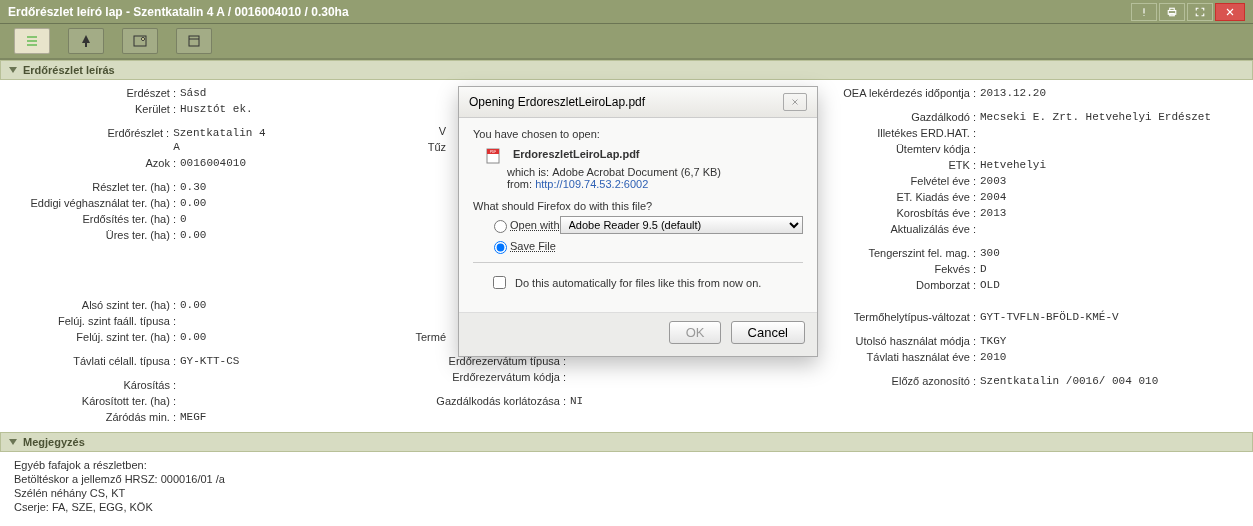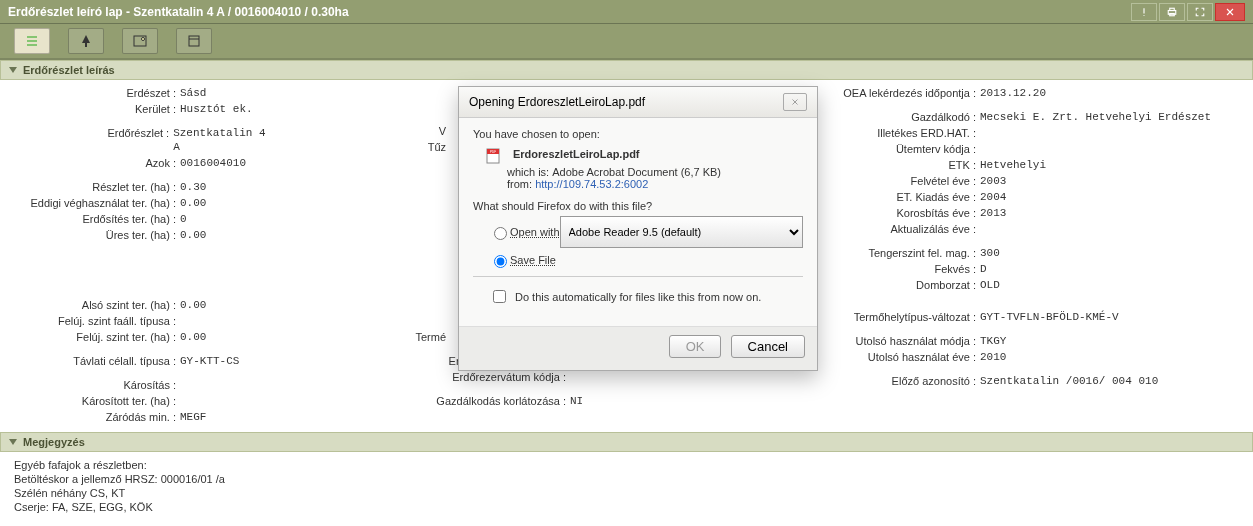--- a/index.html
+++ b/index.html
@@ -96,21 +96,21 @@
   }
   .dialog-close { width:24px;height:18px;border:1px solid #aaa;display:flex;align-items:center;justify-content:center;font-size:11px;cursor:pointer;border-radius:2px; }
   .dialog-body { padding:10px 14px; font-size:11px; color:#333; }
   .file-row { display:flex; gap:12px; align-items:flex-start; margin:8px 0 2px 12px;}
   .pdf-icon { width:16px;height:16px; }
   .sub { margin-left:34px; color:#333; font-size:11px; }
   .sub .lbl{ color:#333;}
   .sub a{ color:#2f61b4; text-decoration:none;}
   .radio-row{ display:flex; align-items:center; margin:4px 0 4px 16px;}
   .radio-row select{
-    flex:1; border:1px solid #999; font-size:11px; padding:8px 4px;
+    flex:1; border:1px solid #999; font-size:11px; padding:1px 4px;
     background:linear-gradient(#fff,#e5e5e5);
   }
   .checkbox-row{ display:flex; align-items:center; gap:6px; margin:10px 0 10px 16px;}
   .dialog-buttons{ text-align:right; padding:8px 12px 12px; background:#ececea; border-top:1px solid #ddd;}
   .dialog-buttons button{
     font-size:13px; padding:3px 16px; margin-left:6px;
     border:1px solid #999; background:linear-gradient(#fff,#e5e5e5);
     border-radius:3px; cursor:pointer;
   }
   .dialog-buttons button:disabled{ color:#999; }
@@ -339,21 +339,21 @@
     <div class="kv">
         <span class="k" style="width:220px">Termőhelytípus-változat :</span>
         <span class="v">GYT-TVFLN-BFÖLD-KMÉ-V</span>
       </div>
     <div style="height:8px"></div>
     <div class="kv">
         <span class="k" style="width:220px">Utolsó használat módja :</span>
         <span class="v">TKGY</span>
       </div>
     <div class="kv">
-        <span class="k" style="width:220px">Utolsó használat éve :</span>
+        <span class="k" style="width:220px">Távlati használat éve :</span>
         <span class="v">2010</span>
       </div>
     <div style="height:8px"></div>
     <div class="kv">
         <span class="k" style="width:220px">Előző azonosító :</span>
         <span class="v">Szentkatalin /0016/ 004 010</span>
       </div>
   </div>
 </div>
 

